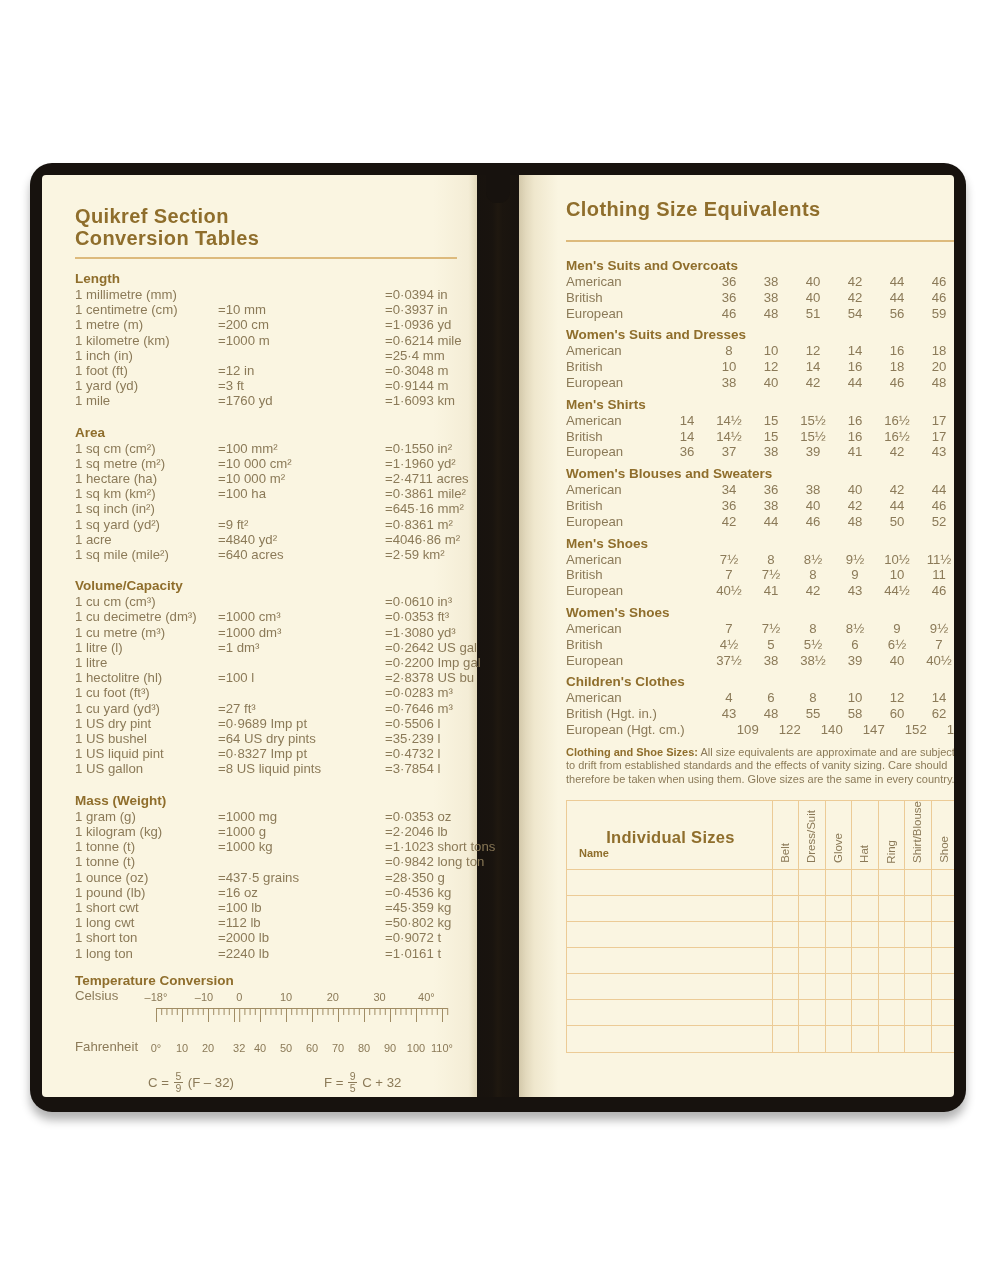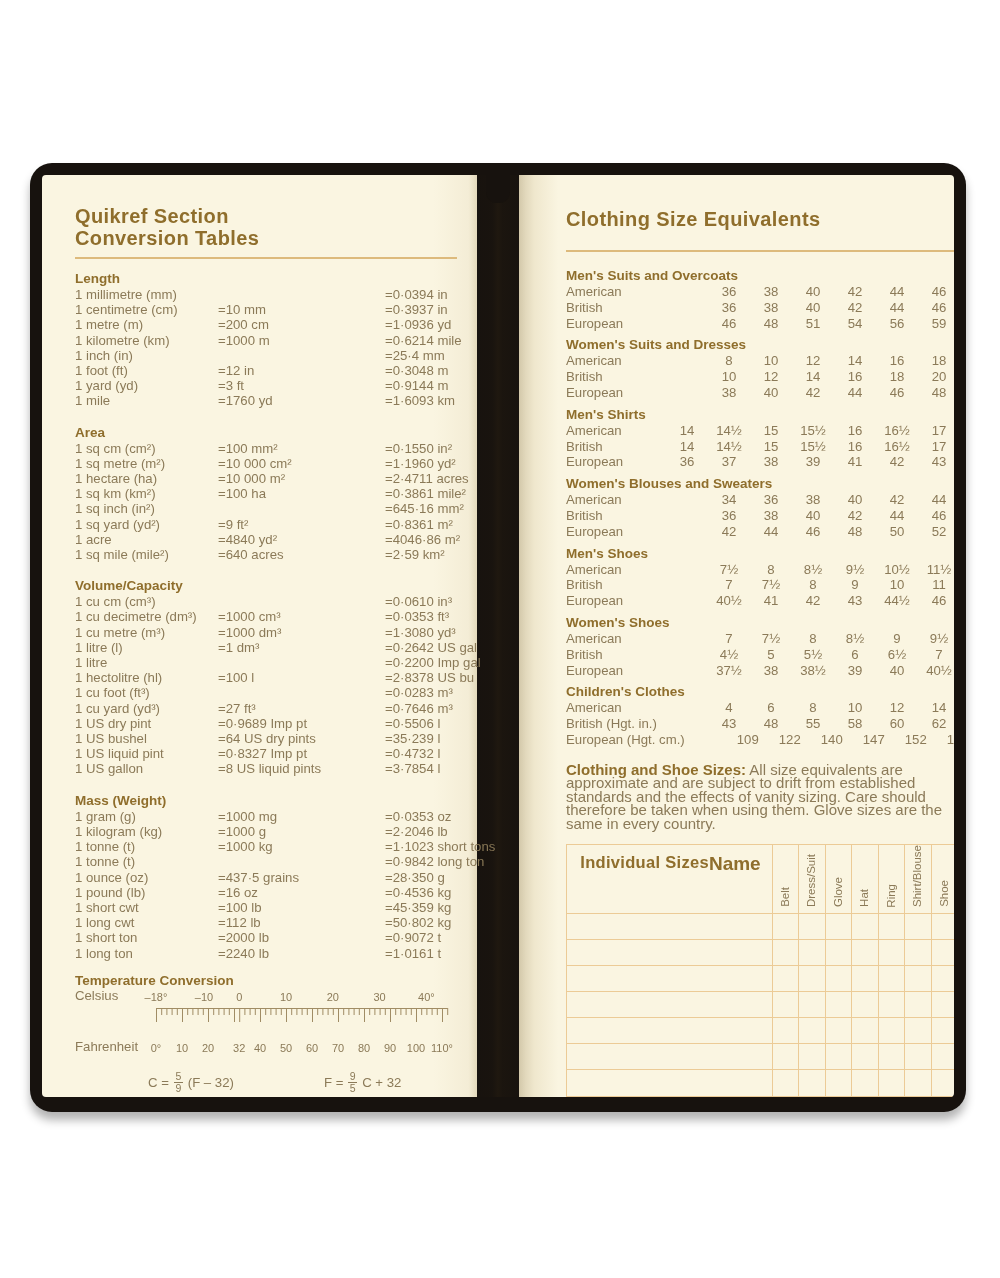--- a/index.html
+++ b/index.html
@@ -24,21 +24,21 @@
   }
   .page{width:456px;height:100%;background:var(--page-bg);position:relative;color:var(--body-text);}
   .page-left{background:linear-gradient(to right,#faf5e1 90%,#f4edd6 98%,#e6dcbe 100%);}
   .page-right{background:linear-gradient(to right,#d8cdaf 0%,#efe7cd 3.5%,#faf5e1 9%);}
   .gutter-shade{position:absolute;left:50%;top:0;bottom:0;width:56px;transform:translateX(-50%);
     background:linear-gradient(to right,rgba(60,45,20,0) 0%,rgba(60,45,20,0.05) 40%,rgba(60,45,20,0.22) 50%,rgba(60,45,20,0.10) 58%,rgba(60,45,20,0) 100%);
     pointer-events:none;}
   .spine-notch{position:absolute;left:50%;top:0;width:24px;height:28px;transform:translateX(-50%);
     background:var(--cover);border-radius:0 0 11px 11px;}
   .content-left{position:absolute;left:33px;top:30px;width:392px;}
-  .content-right{position:absolute;left:47px;top:33px;width:395px;}
+  .content-right{position:absolute;left:47px;top:23px;width:395px;}
   .page-title{color:var(--heading);font-weight:bold;font-size:20px;line-height:22px;letter-spacing:0.4px;white-space:nowrap;}
   .title-rule{height:2px;background:var(--rule);margin-top:8px;}
   .content-left .title-rule{width:382px;}
   .content-right .title-rule{margin-top:20px;width:395px;}
   
   .conv-section{margin-top:16px;}
   .conv-section:first-child{margin-top:12px;}
   .conv-heading,.size-heading{color:var(--heading);font-weight:bold;font-size:13.5px;line-height:16px;white-space:nowrap;}
   .conv-row{display:flex;font-size:13.2px;line-height:15.2px;white-space:nowrap;}
   .conv-row .c1{flex:0 0 143px;}
@@ -57,34 +57,34 @@
   .formula .pre{margin-right:5px;}
   .formula .post{margin-left:5px;}
   .frac{display:inline-flex;flex-direction:column;align-items:center;font-size:10.5px;line-height:1.1;}
   .frac .num{border-bottom:1px solid currentColor;padding:0 1.5px;}
   
   .size-section{margin-top:6px;}
   .size-sections{margin-top:16px;}
   .size-row{display:flex;font-size:13.2px;line-height:15.8px;}
   .size-label{flex:0 0 100px;white-space:nowrap;}
   .size-val{flex:0 0 42px;text-align:center;white-space:nowrap;}
-  .sizes-note{margin-top:15px;font-size:15px;line-height:13.5px;width:395px;}
+  .sizes-note{margin-top:8px;font-size:11px;line-height:13.5px;width:395px;}
   .sizes-note strong{color:var(--heading);}
   
   .ind-table{margin-top:14px;width:392px;border:1px solid var(--table-border);}
   .ind-header,.ind-row{display:grid;grid-template-columns:205px repeat(7,1fr);}
   .ind-header{height:69px;border-bottom:1px solid var(--table-border);}
   .ind-row{height:26px;border-bottom:1px solid var(--table-border);}
   .ind-row:last-child{border-bottom:none;}
   .ind-col-cell,.ind-col-cell-body{border-left:1px solid var(--table-border);}
   .ind-col-cell{position:relative;display:flex;align-items:flex-end;justify-content:center;padding-bottom:6px;}
   .rot{writing-mode:vertical-rl;transform:rotate(180deg);font-size:11.5px;line-height:1;color:var(--body-text);white-space:nowrap;}
-  .ind-name-cell{display:flex;justify-content:center;padding:8px 10px 10px 12px;}
+  .ind-name-cell{display:flex;flex-direction:column;justify-content:flex-end;padding:8px 10px 10px 12px;}
   .ind-title{color:var(--heading);font-weight:bold;font-size:16.5px;letter-spacing:0.3px;text-align:center;}
-  .ind-name{color:var(--heading);font-weight:bold;font-size:19px;}
+  .ind-name{color:var(--heading);font-weight:bold;font-size:11px;}
 </style>
 </head>
 <body>
 
 <div class="book">
   <div class="pages">
 
     <div class="page page-left">
       <div class="content-left">
         <div class="page-title">

